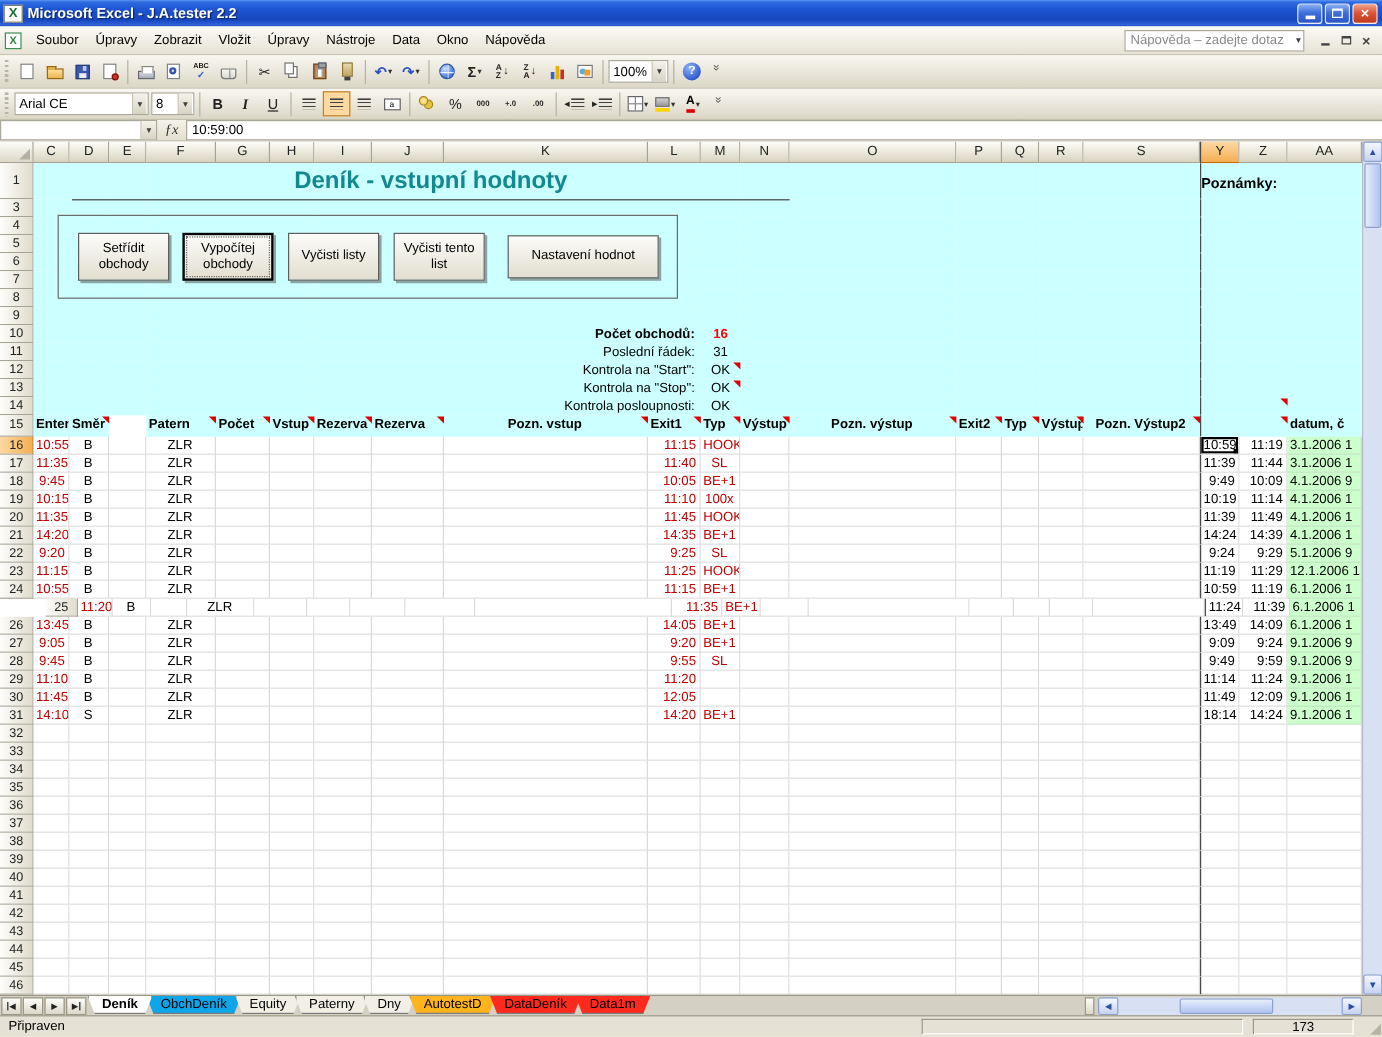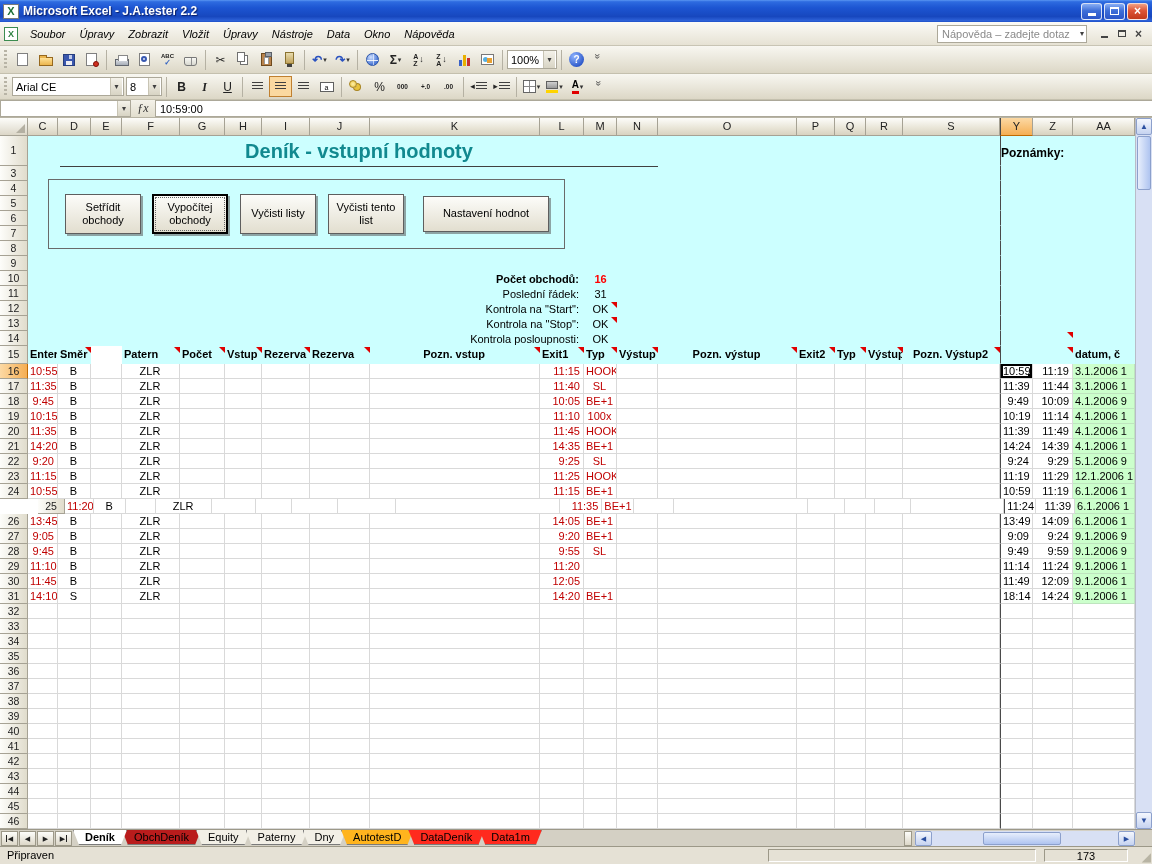--- a/index.html
+++ b/index.html
@@ -20,21 +20,21 @@
   .cap-btn.close { background:linear-gradient(#F2A083,#DD5436 45%,#C23A1C); }
   .g-min { width:8px; height:3px; background:#FFF; margin-top:7px; }
   .g-res { width:9px; height:8px; border:1px solid #FFF; border-top:2px solid #FFF; }
 
   
   .menubar { position:absolute; left:0; top:22px; width:1152px; height:24px;
     background:linear-gradient(#FBFAF6,#E6E2D4); border-bottom:1px solid #C8C4B4;
     display:flex; align-items:center; font-size:11px; }
   .doc-ic { width:14px; height:14px; background:#FFF; border:1px solid #3C8C50; color:#2E8040; font-weight:bold;
     font-size:9px; display:flex; align-items:center; justify-content:center; margin:0 5px 0 4px; }
-  .menu-item { padding:4px 7px; color:#000;font-style:italic; }
+  .menu-item { padding:4px 7px; color:#000; }
   .help-box { margin-left:auto; width:150px; height:18px; background:#FFF; border:1px solid #ACA899;
     display:flex; align-items:center; padding:0 2px 0 4px; color:#8A8A8A; }
   .help-box .dd { margin-left:auto; font-size:8px; color:#404040; }
   .doc-btns { display:flex; margin:0 5px 0 9px; }
   .doc-btn { width:17px; height:15px; display:inline-flex; align-items:center; justify-content:center;
     color:#444; font-size:12px; font-weight:bold; }
   .g-min.d { background:#444; width:7px; height:2px; margin-top:6px; }
   .g-res.d { border-color:#444; width:8px; height:7px; border:1px solid #444; border-top:2px solid #444; background:transparent; margin:0; }
 
   
@@ -1480,21 +1480,21 @@
     <span class="vbtn down">▼</span>
   </div>
 
   <div class="tabbar" id="tabbar">
       <span class="navb first">◀</span>
       <span class="navb ">◀</span>
       <span class="navb ">▶</span>
       <span class="navb last">▶</span>
       <span style="display: flex; margin-left: 6px;">
         <span class="tab active" style="background: rgb(255, 255, 255);">Deník</span>
-        <span class="tab" style="background: #b91c1c;">ObchDeník</span>
+        <span class="tab" style="background: #0ea5e9;">ObchDeník</span>
         <span class="tab" style="background: rgb(242, 239, 230);">Equity</span>
         <span class="tab" style="background: rgb(242, 239, 230);">Paterny</span>
         <span class="tab" style="background: rgb(242, 239, 230);">Dny</span>
         <span class="tab" style="background: rgb(255, 180, 30);">AutotestD</span>
         <span class="tab" style="background: rgb(255, 42, 30);">DataDeník</span>
         <span class="tab" style="background: rgb(255, 42, 30);">Data1m</span>
       </span>
       <span class="tabspacer"></span>
       <span class="tabsplit"></span>
       <span class="hsc">

